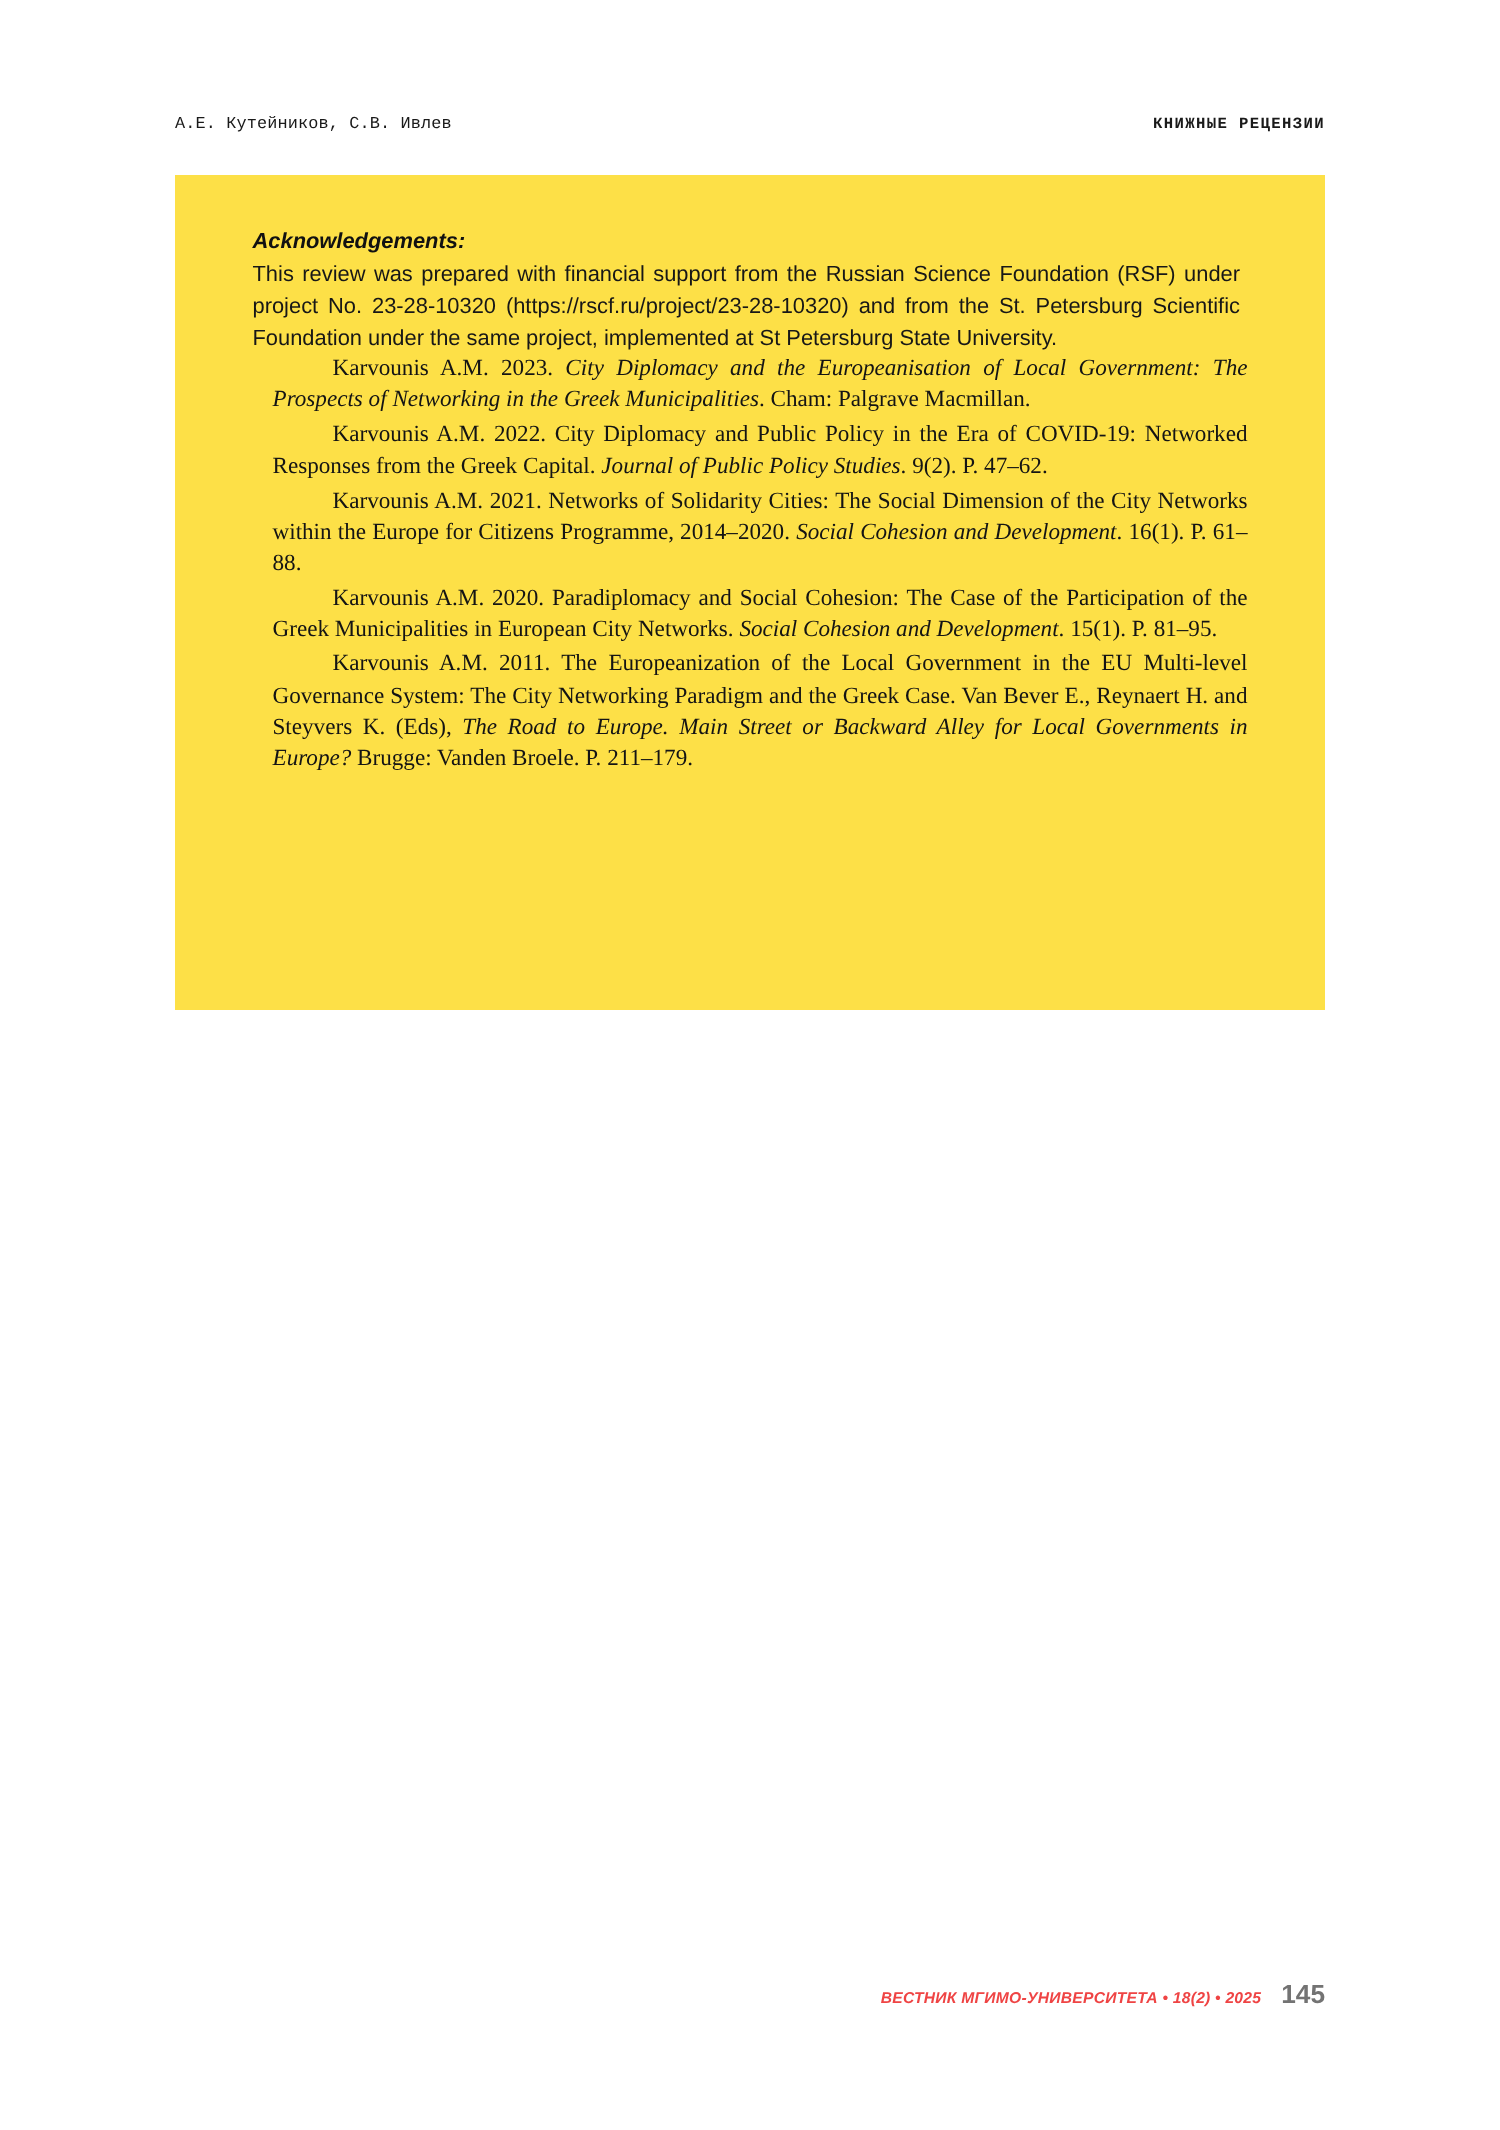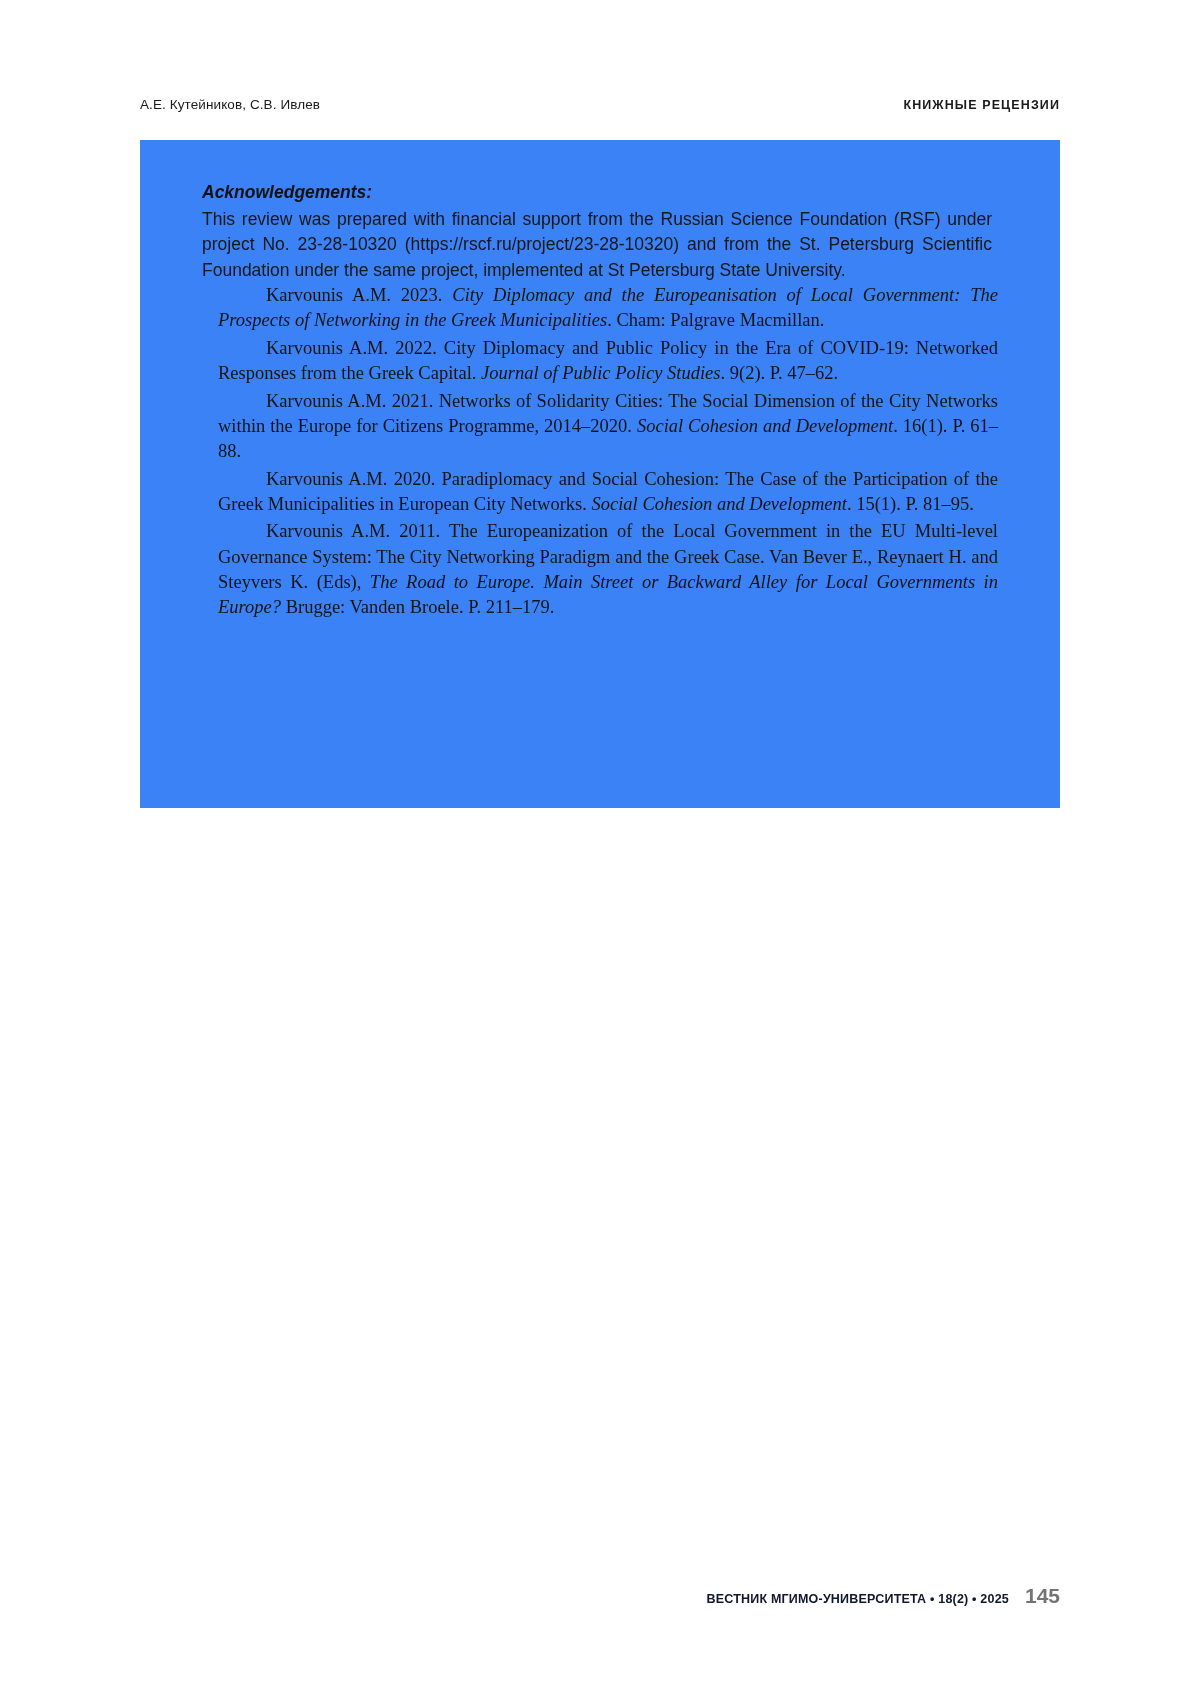--- a/index.html
+++ b/index.html
@@ -26,42 +26,43 @@
 
   
   .running-head {
     position: absolute;
     top: 92px;
     left: 140px;
     right: 140px;
     height: 20px;
     display: flex;
     justify-content: space-between;
-    align-items: flex-end;
+    align-items: flex-start;
+    font-family: Liberation Mono, monospace;
   }
   .running-head .left {
     font-size: 13.5px;
     letter-spacing: 0.1px;
     color: #1a1a1a;
   }
   .running-head .right {
     font-size: 12.5px;
     letter-spacing: 1.1px;
     font-weight: 600;
     color: #1a1a1a;
   }
 
   
   .panel {
     position: absolute;
     top: 140px;
     left: 140px;
     width: 920px;
     height: 668px;
-    background: #3b82f6;
+    background: #fde047;
     box-sizing: border-box;
     padding: 42px 62px 40px 62px;
   }
 
   .ack-title {
     font-size: 17.5px;
     font-weight: bold;
     font-style: italic;
     margin: 0 0 4px 0;
     color: #111;
@@ -102,21 +103,22 @@
     bottom: 96px;
     right: 140px;
     display: flex;
     align-items: baseline;
     gap: 16px;
   }
   .footer .journal {
     font-size: 12.5px;
     font-weight: 700;
     letter-spacing: 0.2px;
-    color: #0f172a;
+    color: #ef4444;
+    font-style: italic;
   }
   .footer .pageno {
     font-size: 21px;
     font-weight: 700;
     color: #737373;
   }
 </style>
 </head>
 <body>
 

